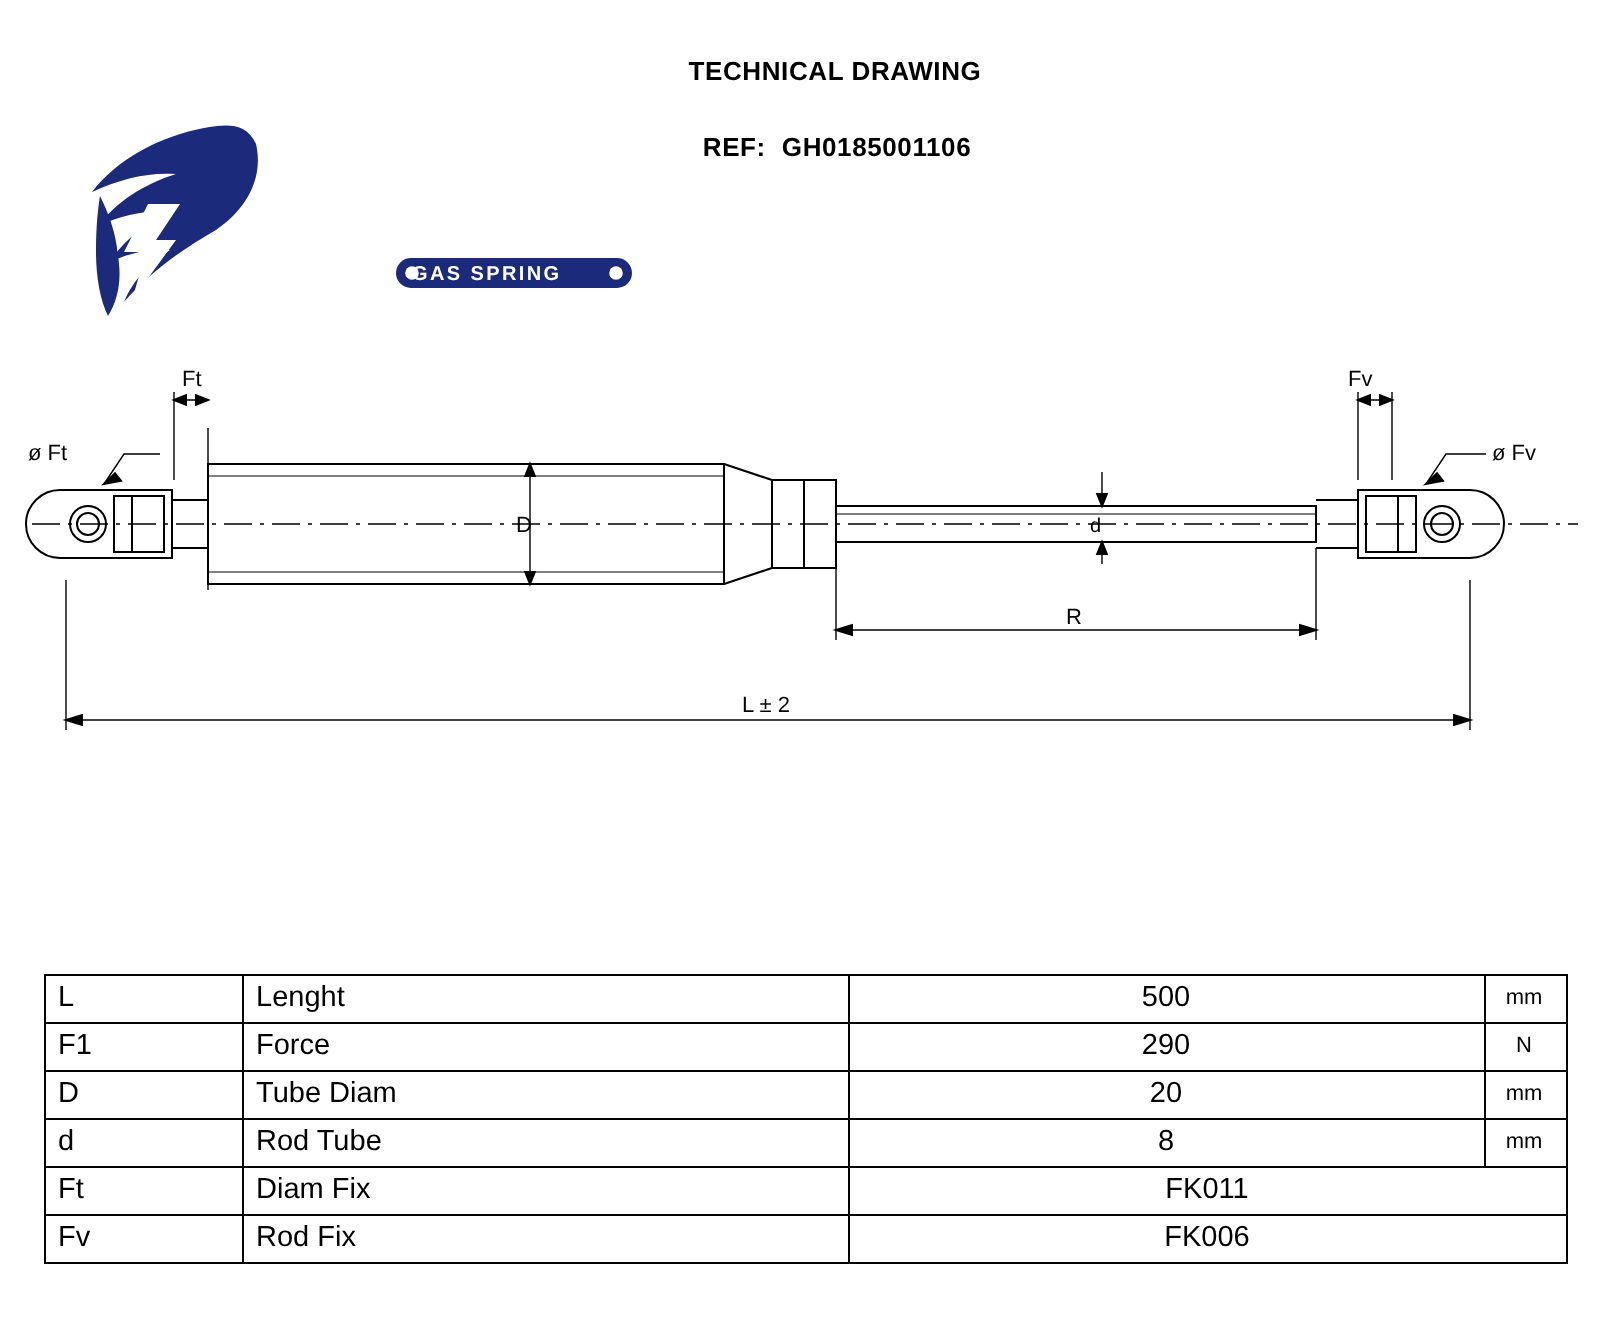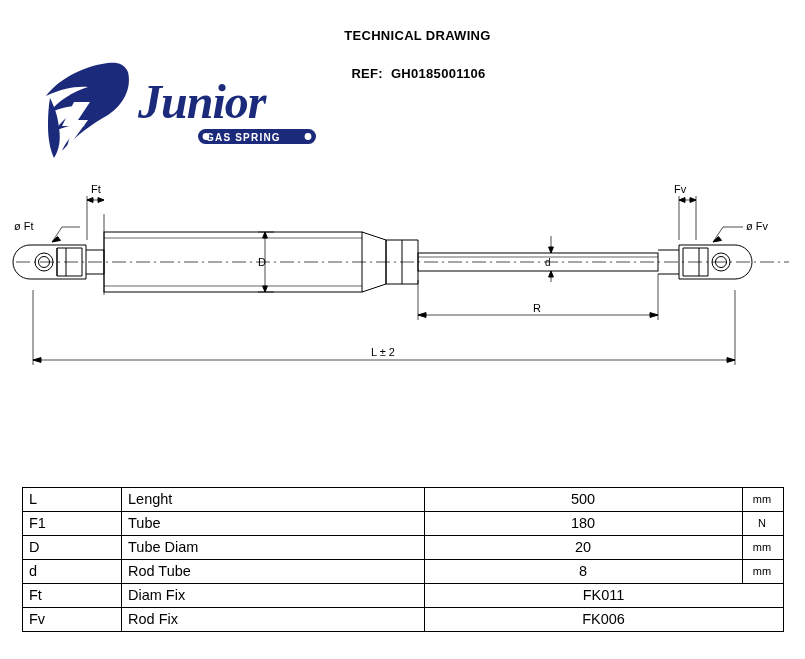--- a/index.html
+++ b/index.html
@@ -126,21 +126,20 @@
   <div class="ref">
     <span class="ref-label">REF:</span><span>GH0185001106</span>
   </div>
 
   <div class="logo">
     <svg class="logo-mark" viewBox="0 0 110 105">
       <path d="M74 6 C52 10 30 22 18 38 C33 31 47 28 60 29 C44 34 30 43 21 55 C34 49 46 47 57 48 C44 54 33 63 27 73 C38 68 48 66 57 67 C46 74 38 83 34 93 C47 78 64 66 80 57 C95 47 104 31 100 14 C95 3 85 4 74 6 Z" fill="#1b2a7a"></path>
       <path d="M22 40 C26 48 30 58 31 70 C33 82 31 92 26 100 C22 92 20 80 20 68 C20 55 21 46 22 40 Z" fill="#1b2a7a"></path>
       <path d="M46 44 L62 44 L50 62 L60 62 L38 92 L45 68 L34 68 Z" fill="#ffffff"></path>
     </svg>
-    <div class="logo-text">Junior</div>
     <svg style="position:absolute;left:170px;top:68px;width:118px;height:22px;" viewBox="0 0 118 22">
       <rect x="0" y="3" width="118" height="15" rx="7.5" fill="#1b2a7a"></rect>
       <circle cx="8" cy="10.5" r="3.4" fill="#ffffff"></circle>
       <circle cx="110" cy="10.5" r="3.4" fill="#ffffff"></circle>
     </svg>
     <div class="logo-sub">GAS SPRING</div>
   </div>
 
   <svg class="drawing" viewBox="0 0 805 240">
     <g fill="none" stroke="#000000" stroke-width="1" stroke-linejoin="miter">
@@ -260,22 +259,22 @@
   <table class="spec-table">
     <tbody>
       <tr>
         <td class="c-sym">L</td>
         <td class="c-desc">Lenght</td>
         <td class="c-val">500</td>
         <td class="c-unit">mm</td>
       </tr>
       <tr>
         <td class="c-sym">F1</td>
-        <td class="c-desc">Tube</td>
-        <td class="c-val">180</td>
+        <td class="c-desc">Force</td>
+        <td class="c-val">290</td>
         <td class="c-unit">N</td>
       </tr>
       <tr>
         <td class="c-sym">D</td>
         <td class="c-desc">Tube Diam</td>
         <td class="c-val">20</td>
         <td class="c-unit">mm</td>
       </tr>
       <tr>
         <td class="c-sym">d</td>

